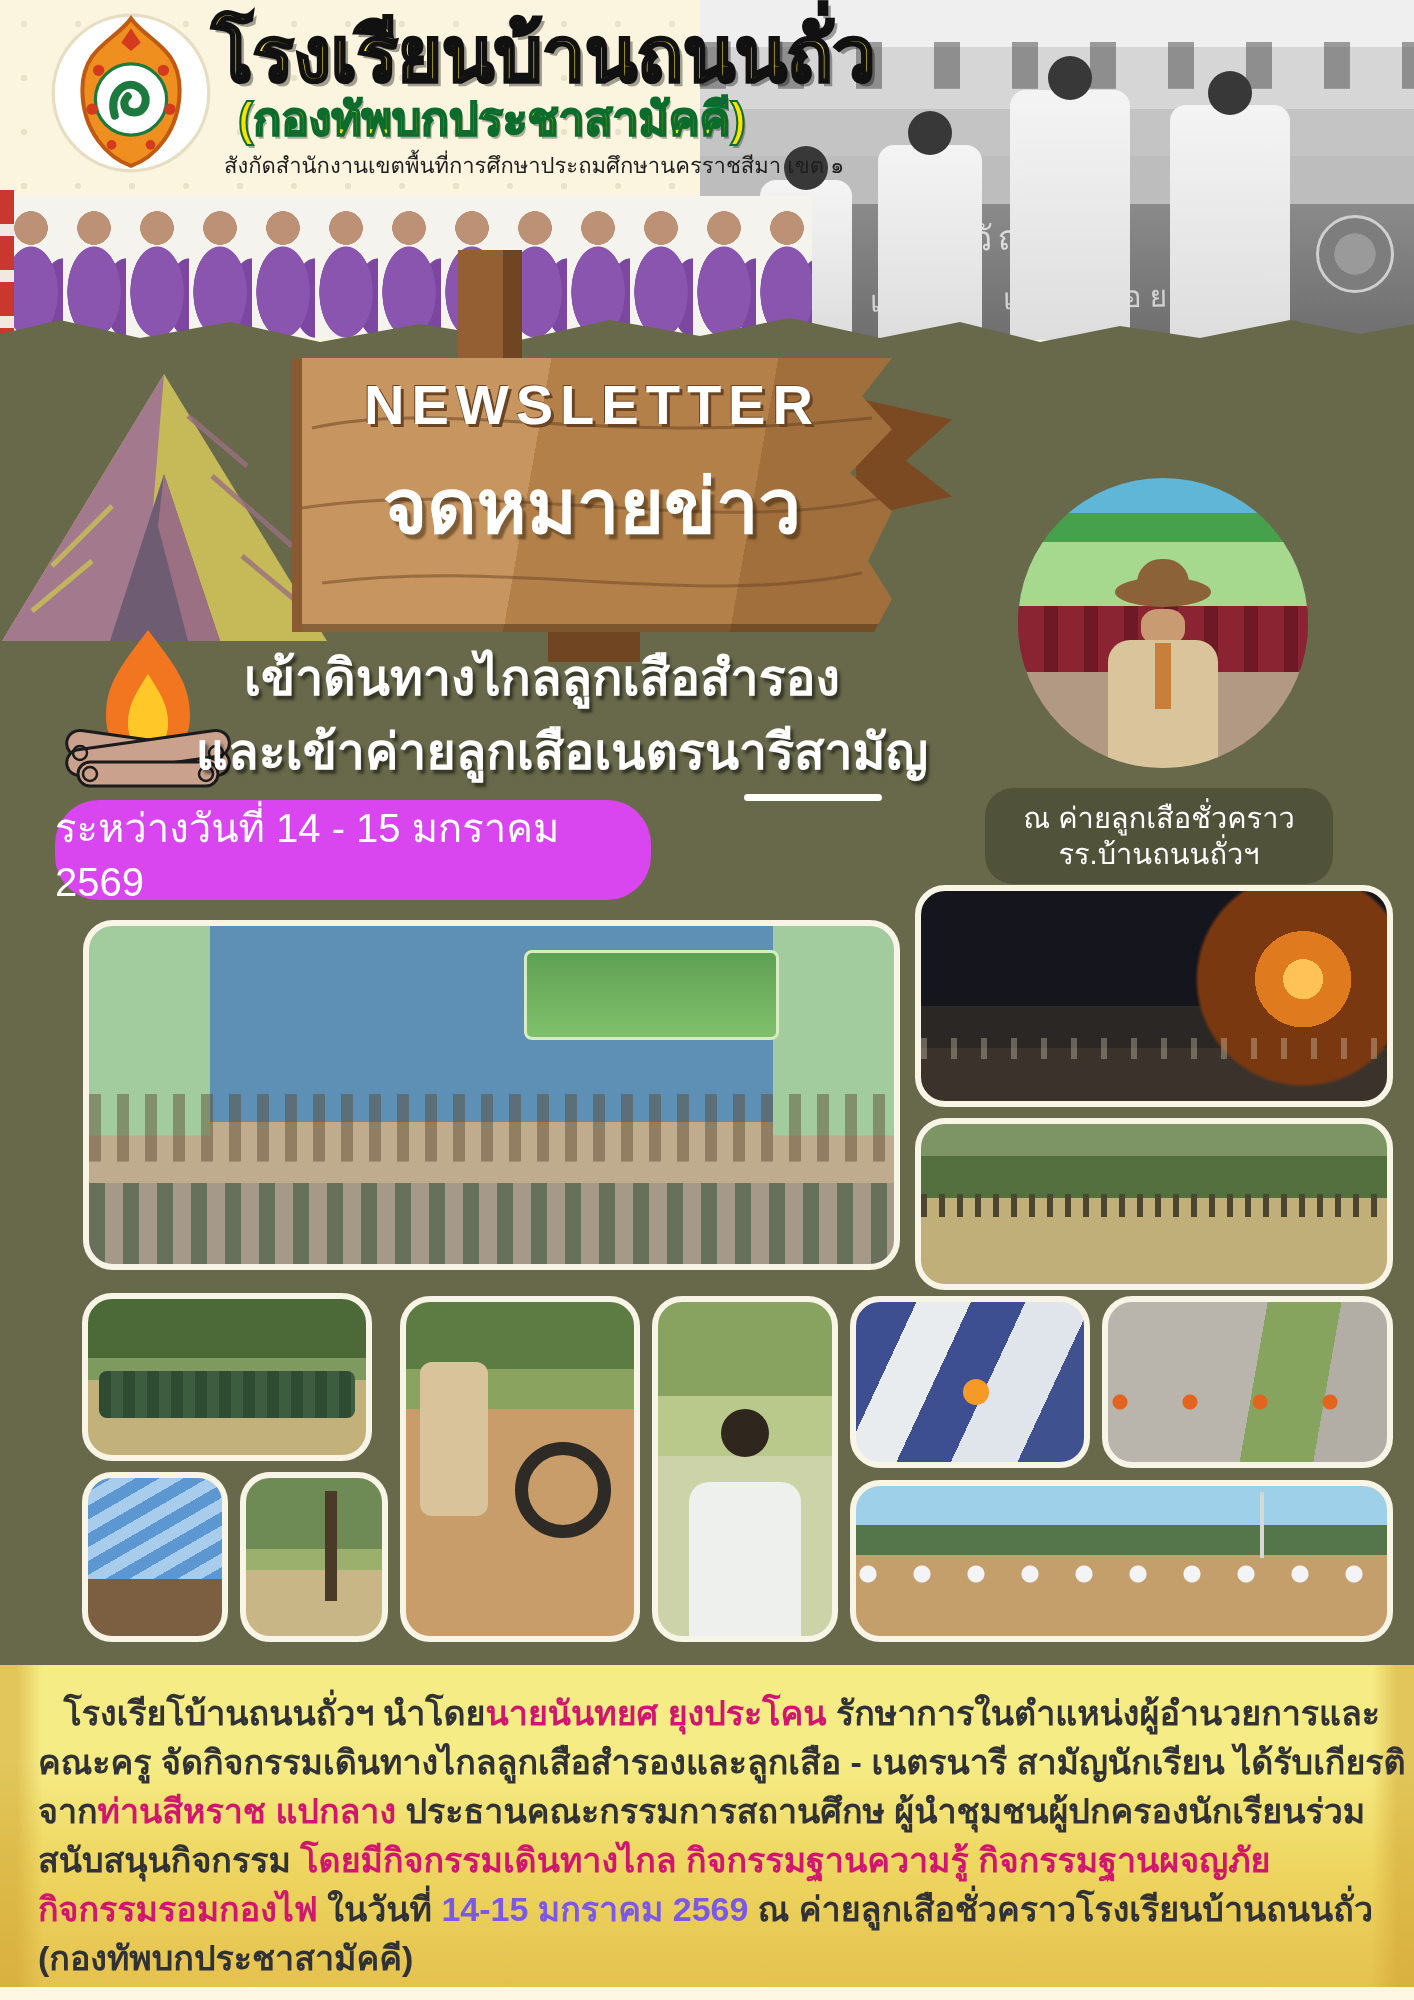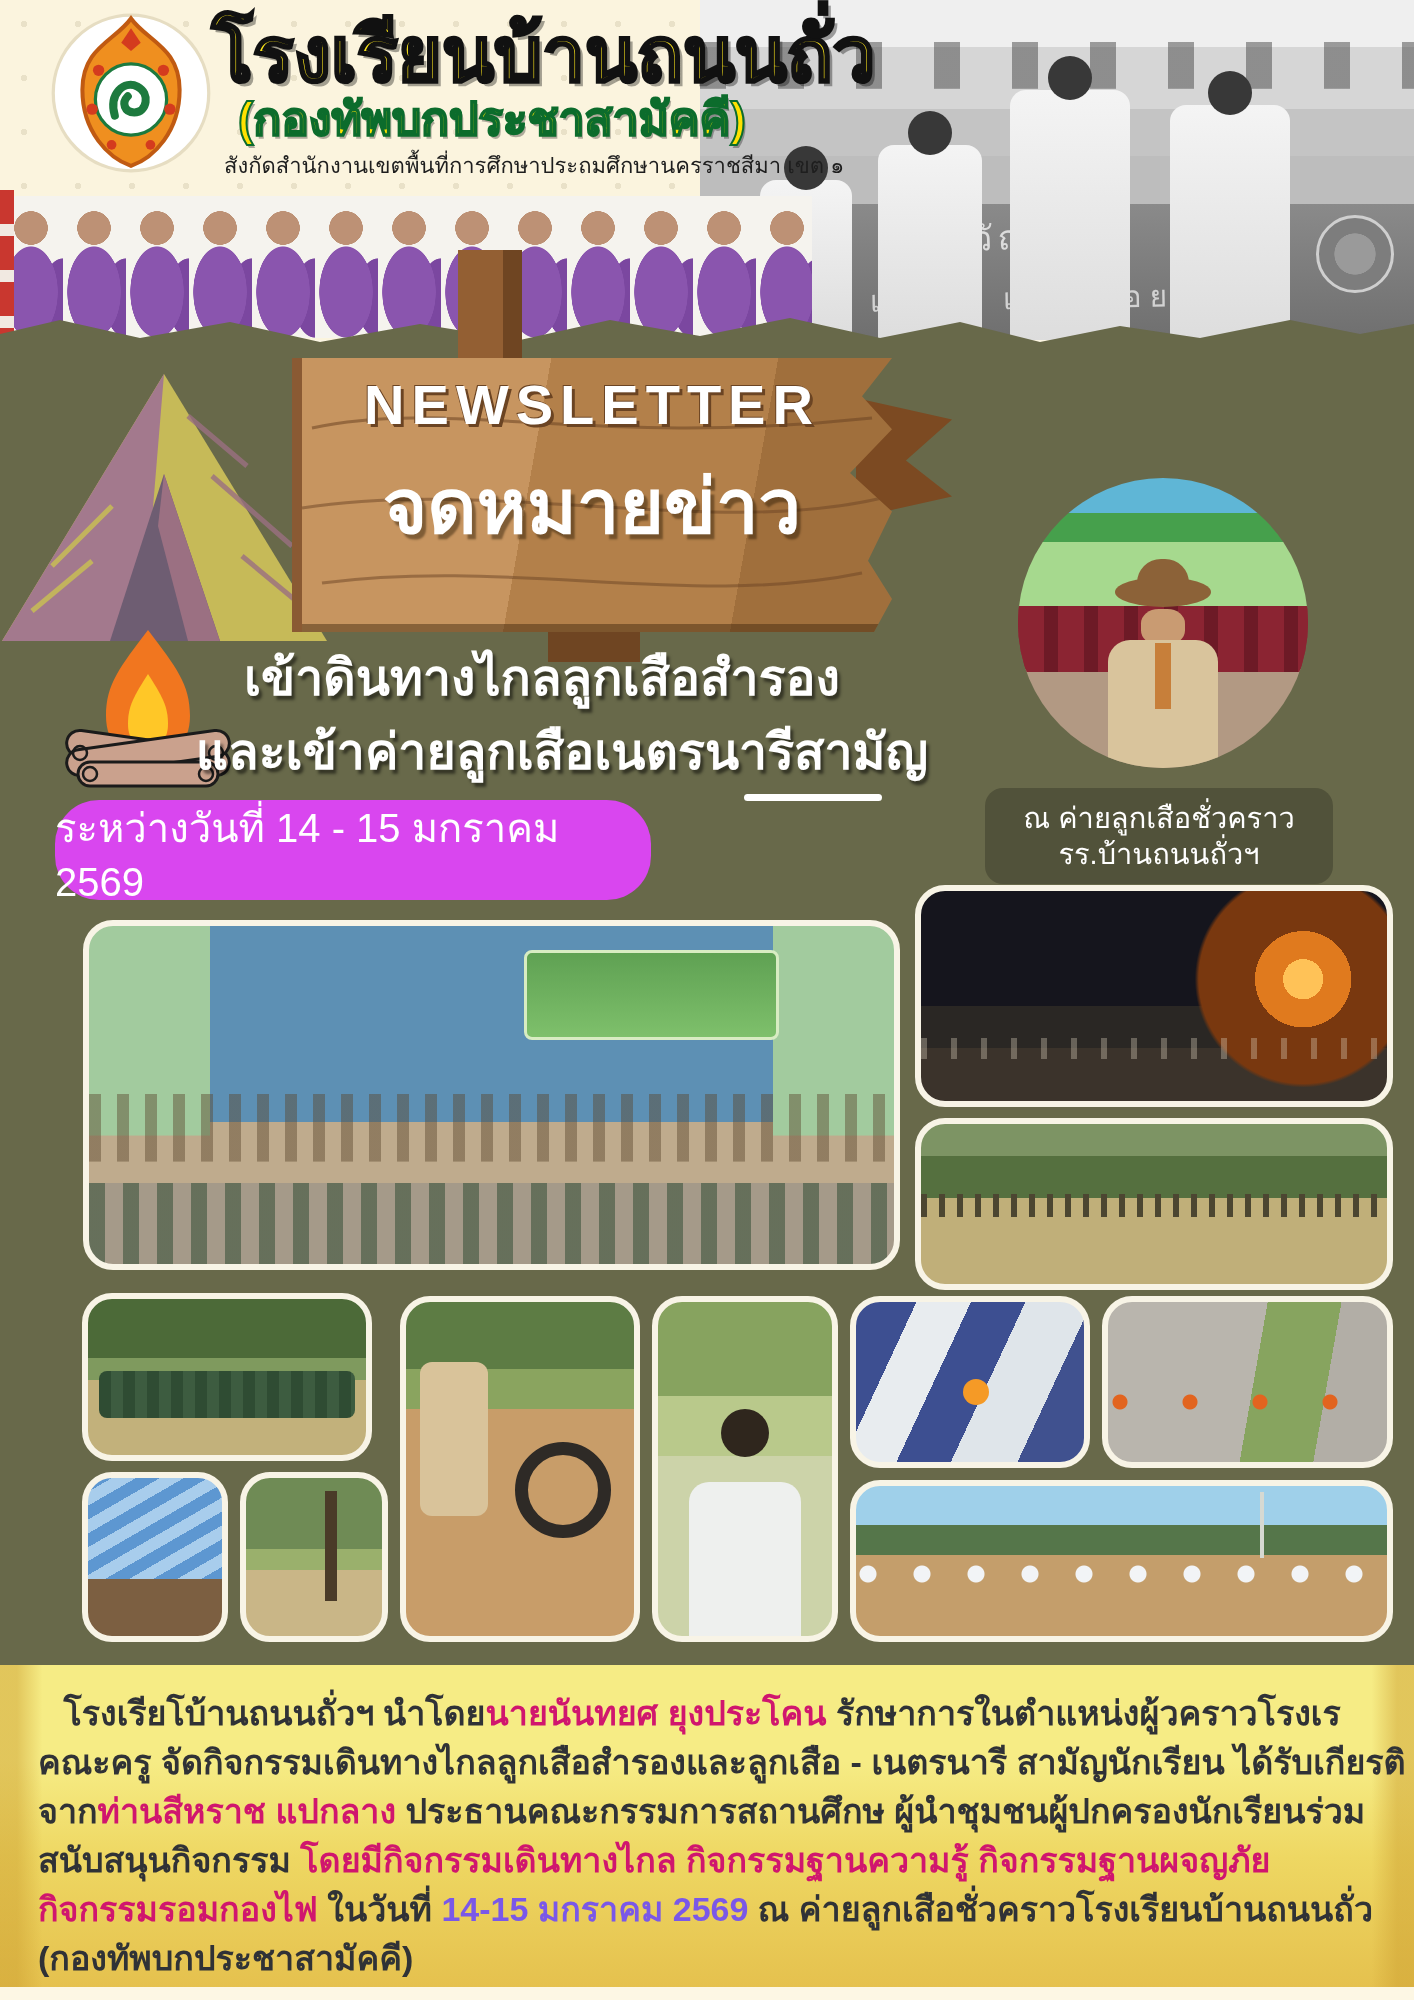--- a/index.html
+++ b/index.html
@@ -91,21 +91,21 @@
   .event-title2 { position:absolute; left:62px; top:712px; width:1000px; z-index:6;
     text-align:center; font-size:50px; font-weight:bold; color:#fff;
     text-shadow:3px 4px 3px rgba(0,0,0,.5); }
   .title-underline { position:absolute; left:744px; top:794px; width:138px; height:7px;
     background:#fff; border-radius:4px; z-index:6; }
 
   .date-pill { position:absolute; left:55px; top:800px; width:596px; height:100px; z-index:5;
     background:#d946ef; border-radius:44px; display:flex; align-items:center; justify-content:center;
     font-size:40px; color:#fff; }
   .loc-pill { position:absolute; left:985px; top:788px; width:348px; height:96px; z-index:5;
-    background:#51523a; border-radius:18px; display:flex; flex-direction:column;
+    background:#51523a; border-radius:28px; display:flex; flex-direction:column;
     align-items:center; justify-content:center; font-size:29px; color:#fff; line-height:1.25; }
 
   
   .tent { position:absolute; left:-8px; top:356px; width:345px; height:292px; z-index:4; }
   .campfire { position:absolute; left:48px; top:612px; width:200px; height:185px; z-index:5; }
 
   
   .circle-photo { position:absolute; left:1018px; top:478px; width:290px; height:290px; z-index:5;
     border-radius:50%; overflow:hidden;
     background:linear-gradient(180deg,#5fb6d6 0 12%,#46a04c 12% 22%,#a6d98e 22% 44%,#8b2432 44% 66%,#b29983 66%); }
@@ -322,21 +322,21 @@
   <div class="ph photo-tarp"></div>
   <div class="ph photo-rope"></div>
   <div class="ph photo-tire"></div>
   <div class="ph photo-facepaint"></div>
   <div class="ph photo-eggspoon"></div>
   <div class="ph photo-cones"></div>
   <div class="ph photo-formation"></div>
 
   <div class="article-panel">
     <div class="article">
-        <div class="article-line"><span style="color: rgb(48, 50, 54); font-family: Liberation Serif, serif;">&nbsp;&nbsp;&nbsp;โรงเรียโบ้านถนนถั่วฯ นำโดย</span><span style="color: rgb(208, 22, 110);">นายนันทยศ  ยุงประโคน</span><span style="color: rgb(48, 50, 54);"> รักษาการในตำแหน่งผู้วคราวโรงเร</span></div>
+        <div class="article-line"><span style="color: rgb(48, 50, 54); font-family: Liberation Serif, serif;">&nbsp;&nbsp;&nbsp;โรงเรียโบ้านถนนถั่วฯ นำโดย</span><span style="color: rgb(208, 22, 110);">นายนันทยศ  ยุงประโคน</span><span style="color: rgb(48, 50, 54);"> รักษาการในตำแหน่งผู้อำนวยการและ</span></div>
         <div class="article-line"><span style="color: rgb(48, 50, 54);">คณะครู จัดกิจกรรมเดินทางไกลลูกเสือสำรองและลูกเสือ - เนตรนารี สามัญนักเรียน  ได้รับเกียรติ</span></div>
         <div class="article-line"><span style="color: rgb(48, 50, 54);">จาก</span><span style="color: rgb(208, 22, 110);">ท่านสีหราช  แปกลาง</span><span style="color: rgb(48, 50, 54);"> ประธานคณะกรรมการสถานศึกษ ผู้นำชุมชนผู้ปกครองนักเรียนร่วม</span></div>
         <div class="article-line"><span style="color: rgb(48, 50, 54);">สนับสนุนกิจกรรม </span><span style="color: rgb(208, 22, 110);">โดยมีกิจกรรมเดินทางไกล กิจกรรมฐานความรู้  กิจกรรมฐานผจญภัย</span></div>
         <div class="article-line"><span style="color: rgb(208, 22, 110);">กิจกรรมรอมกองไฟ</span><span style="color: rgb(48, 50, 54);"> ในวันที่ </span><span style="color: rgb(122, 88, 232);">14-15 มกราคม 2569</span><span style="color: rgb(48, 50, 54);"> ณ ค่ายลูกเสือชั่วคราวโรงเรียนบ้านถนนถั่ว</span></div>
         <div class="article-line"><span style="color: rgb(48, 50, 54);">(กองทัพบกประชาสามัคคี)</span></div>
       </div>
   </div>
   <div class="footer-strip"></div>
 
 </div>

